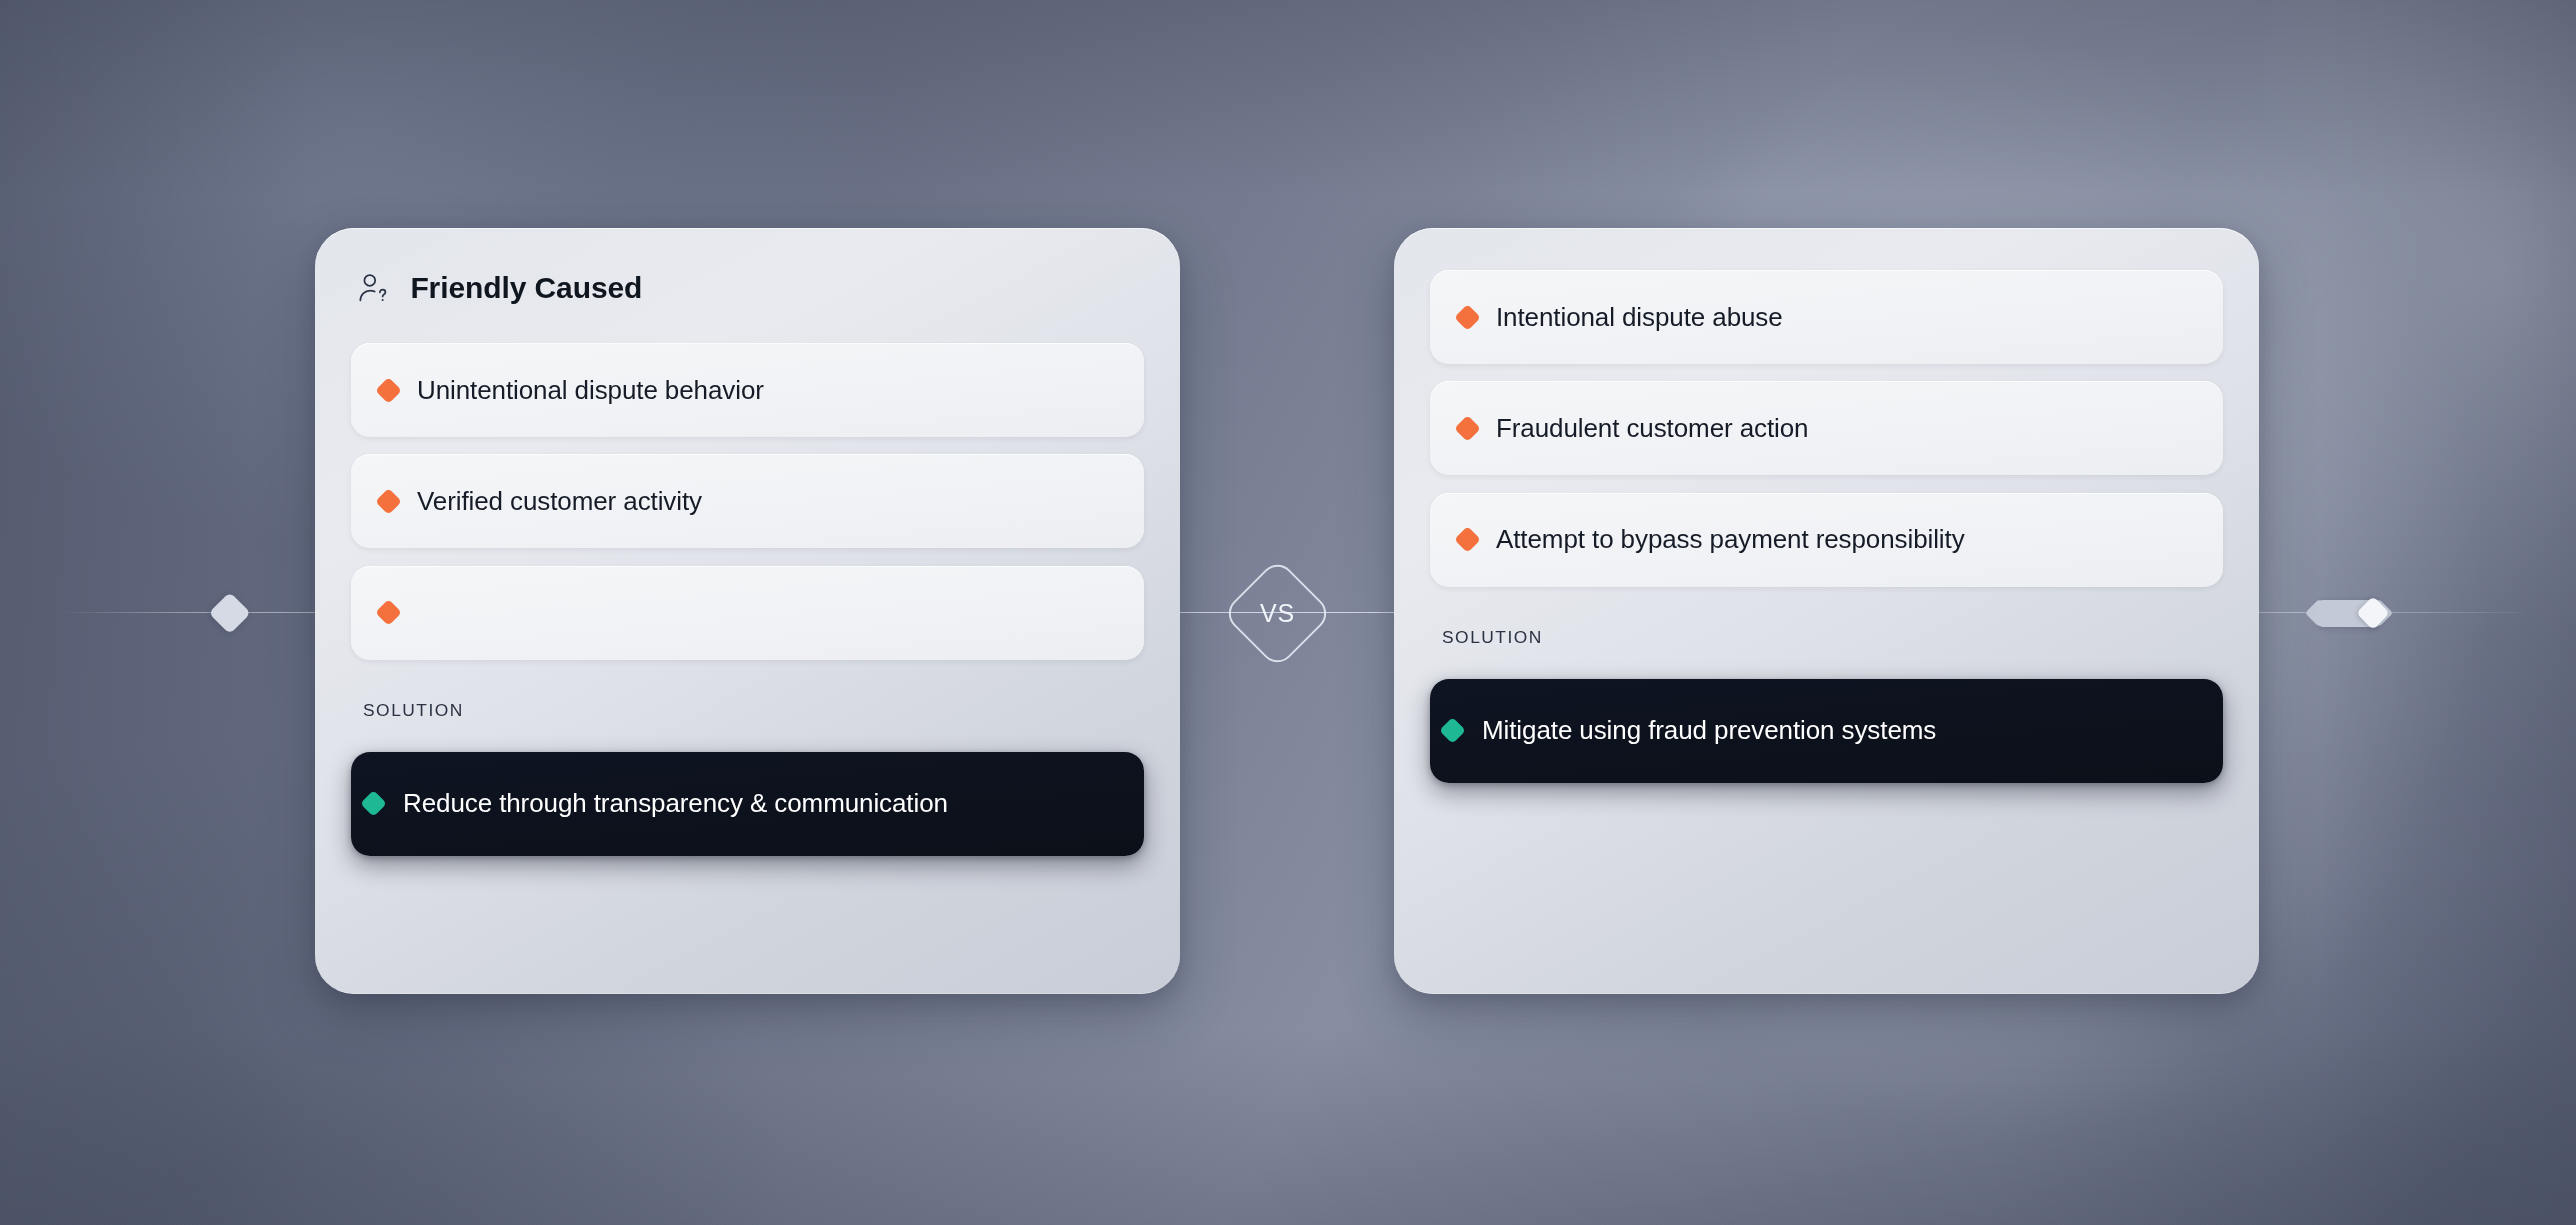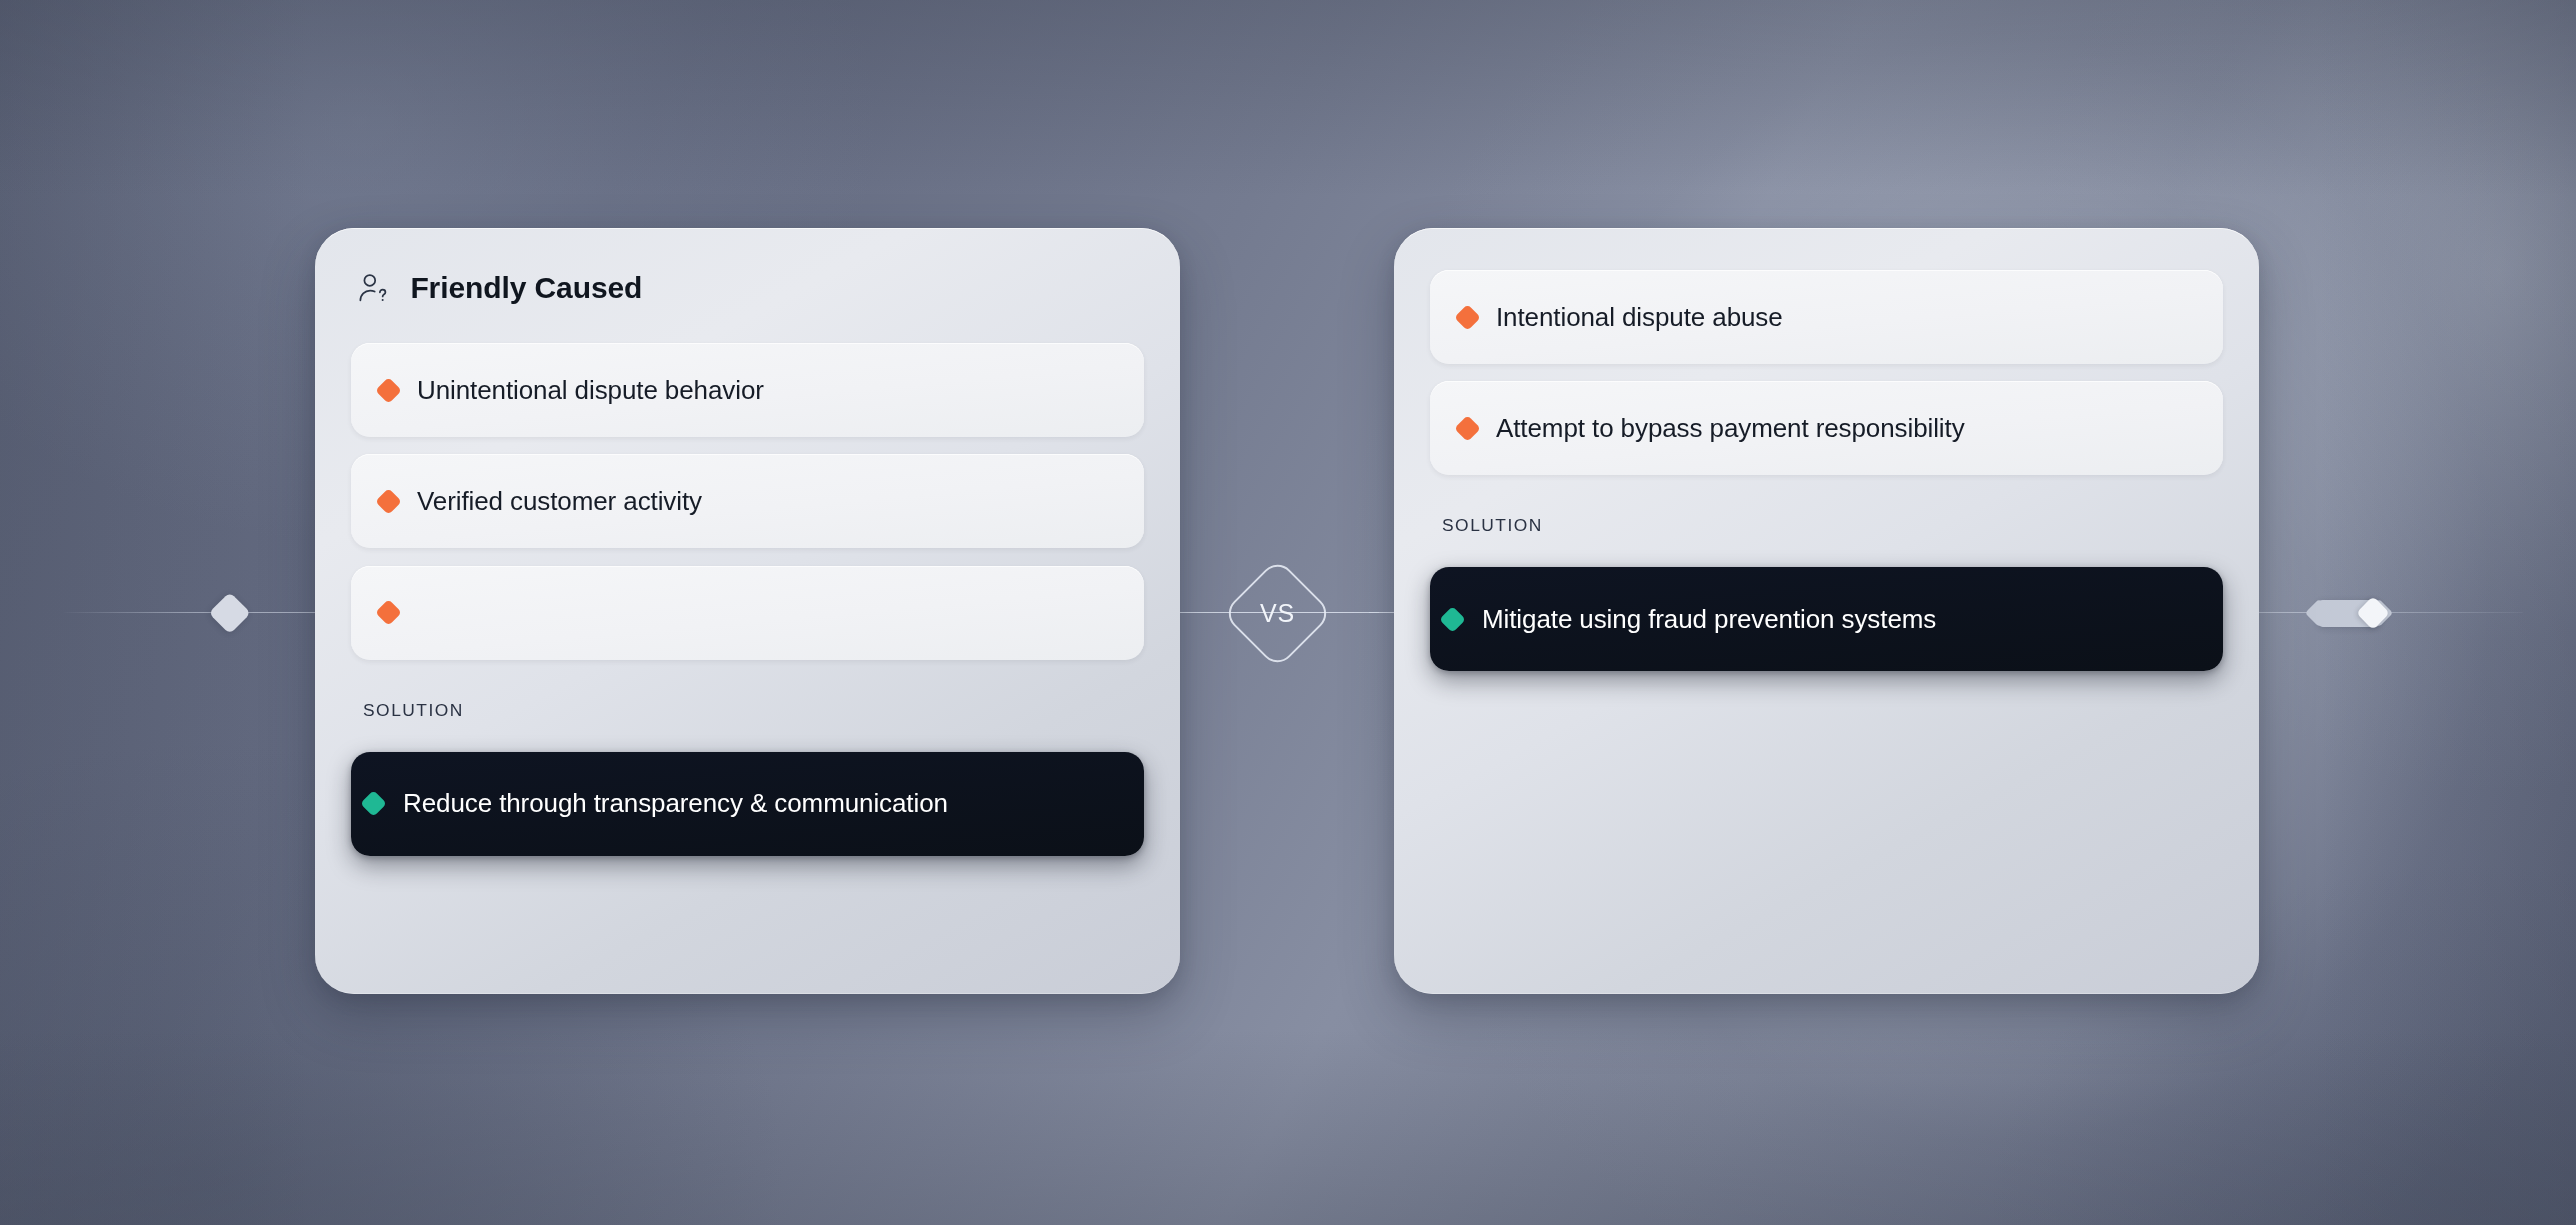--- a/index.html
+++ b/index.html
@@ -304,20 +304,24 @@
 <div class="card card-right">
 
 
   <div class="points">
     <div class="point">
       <span class="dia dia-orange"></span>
       <span class="point-text">Intentional dispute abuse</span>
     </div>
     <div class="point">
       <span class="dia dia-orange"></span>
+      <span class="point-text">Fraudulent customer action</span>
+    </div>
+    <div class="point">
+      <span class="dia dia-orange"></span>
       <span class="point-text">Attempt to bypass payment responsibility</span>
     </div>
   </div>
 
   <div class="solution-label">SOLUTION</div>
 
   <div class="solution-bar">
     <span class="dia dia-teal"></span>
     <span class="solution-text">Mitigate using fraud prevention systems</span>
   </div>

